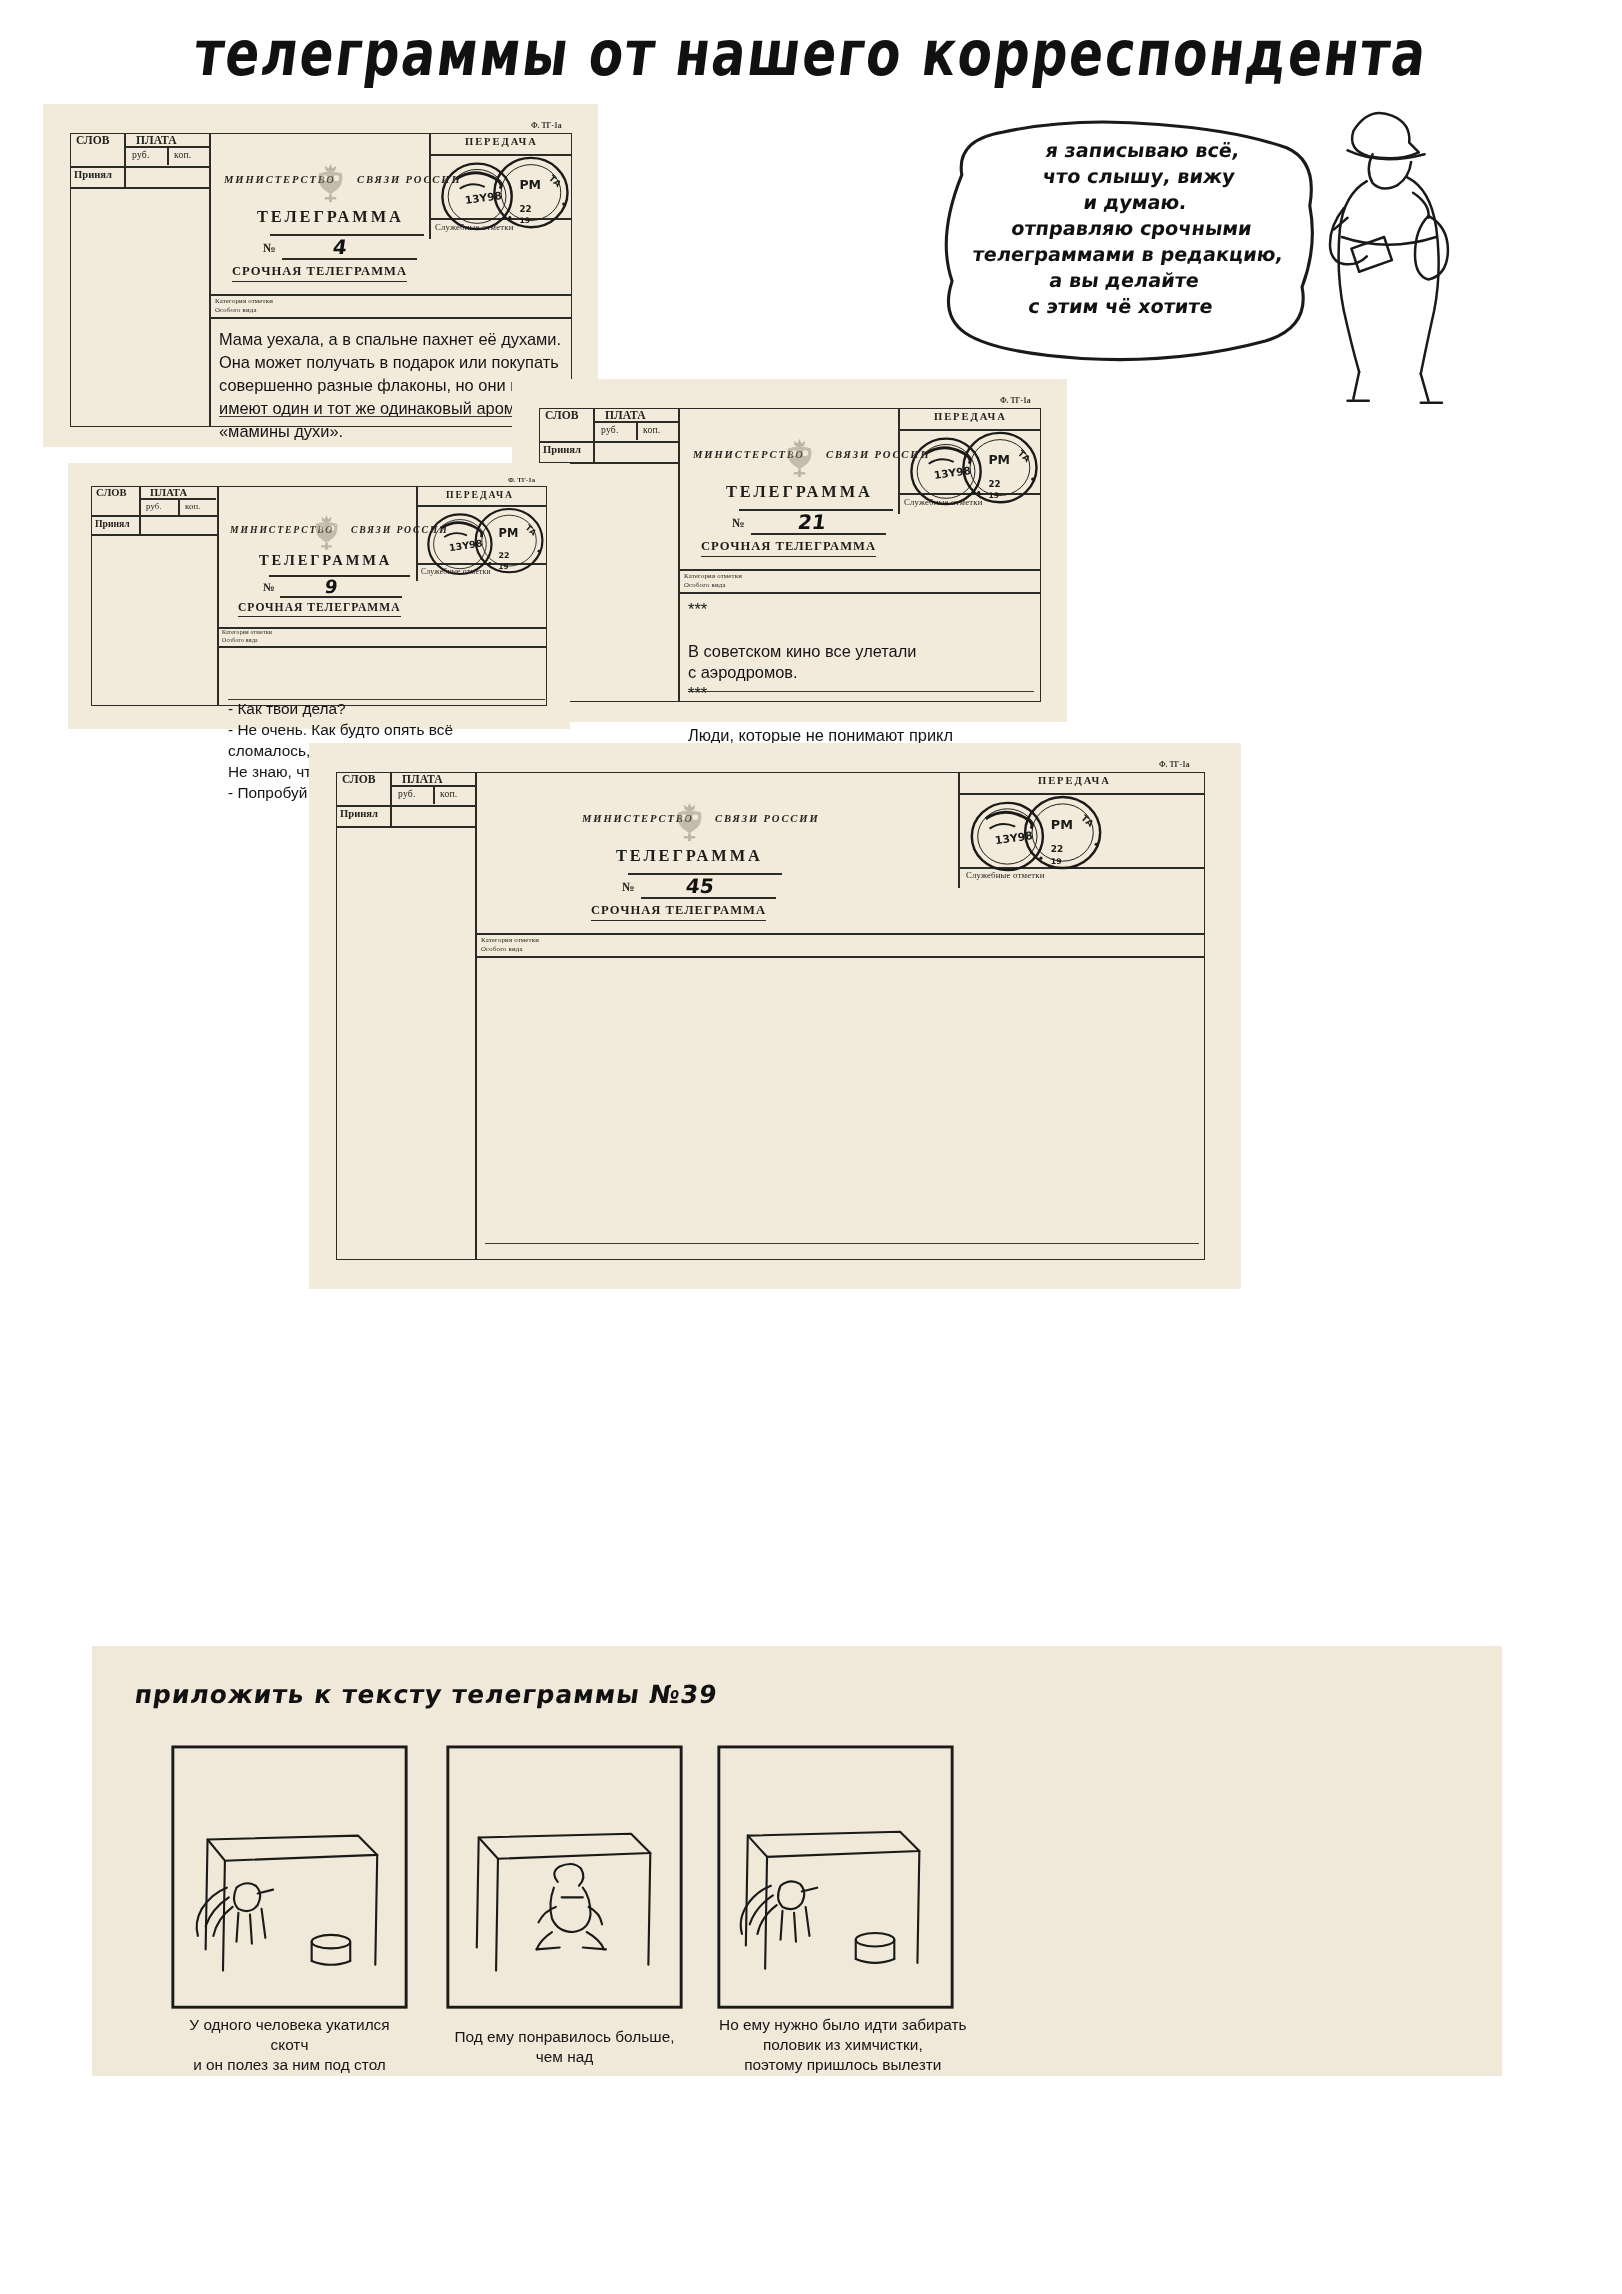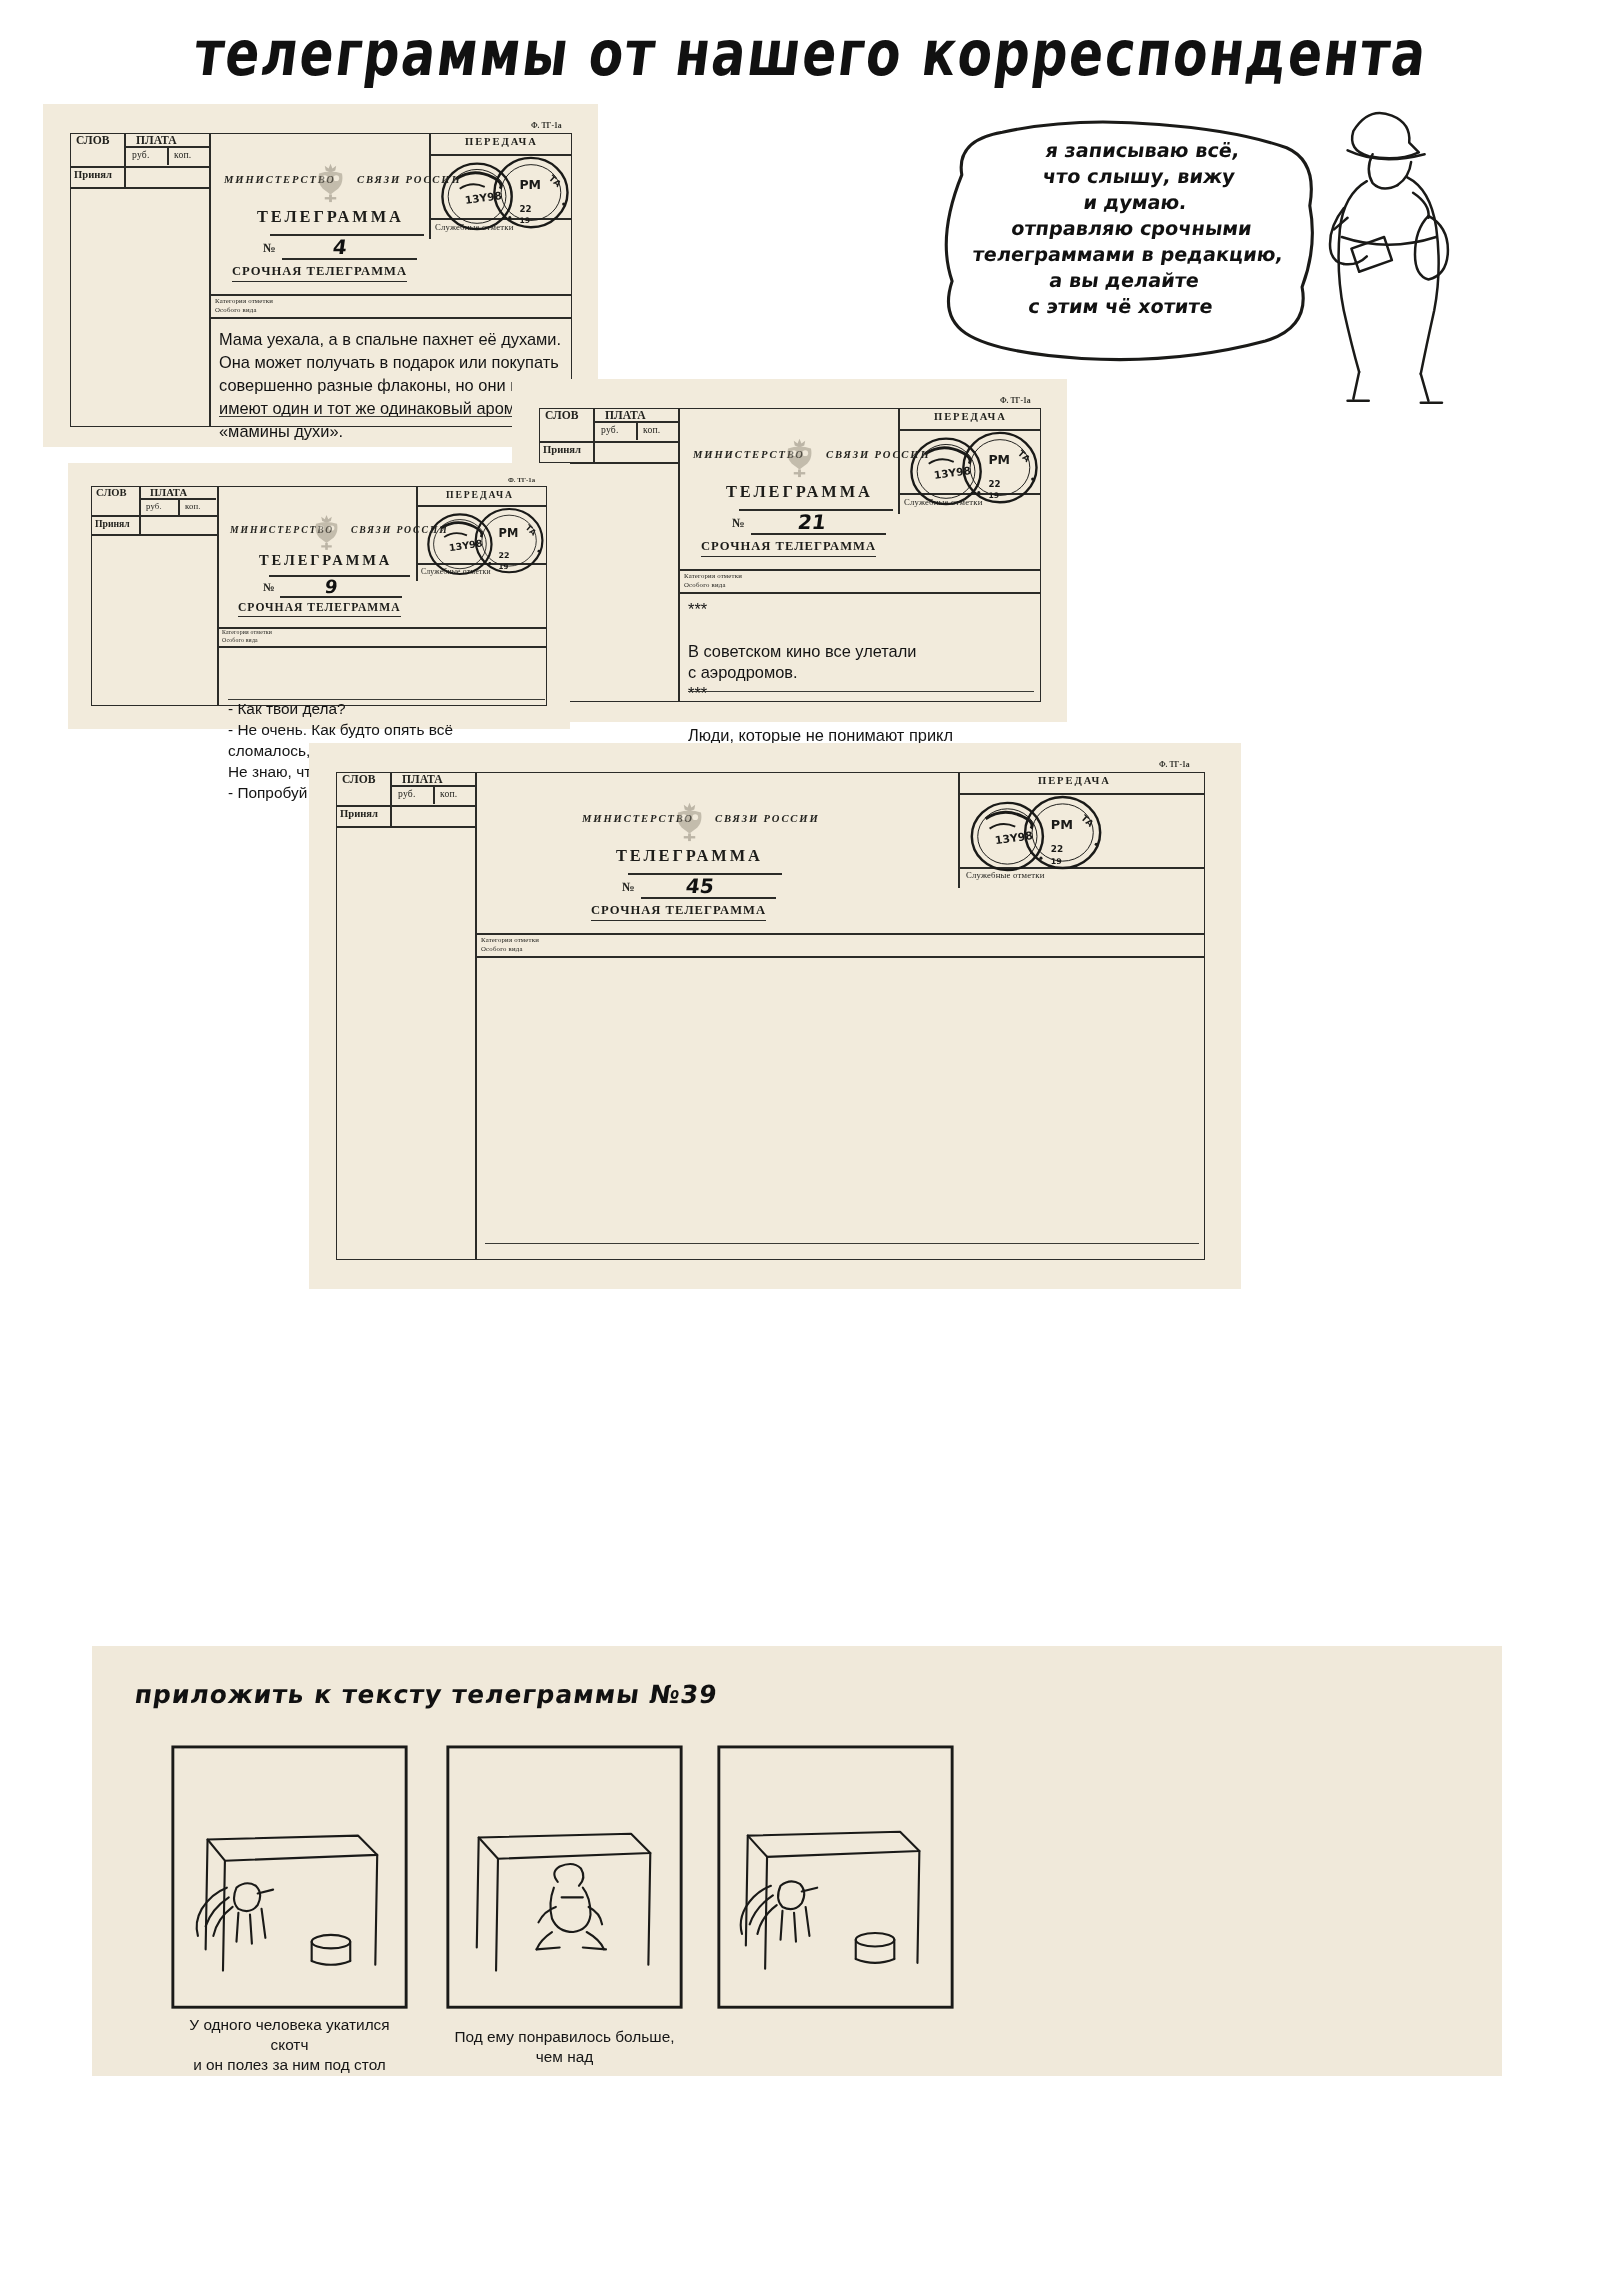--- a/index.html
+++ b/index.html
@@ -571,15 +571,18 @@
         <path d="M90 154 L106 150"></path>
         <path d="M70 174 L68 204"></path>
         <path d="M82 176 L84 206"></path>
         <path d="M94 170 L98 200"></path>
         <ellipse cx="166" cy="204" rx="20" ry="7"></ellipse>
         <path d="M146 204 L146 224"></path>
         <path d="M186 204 L186 224"></path>
         <path d="M146 224 Q166 232 186 224"></path>
       </g>
     </svg>
+    <div class="caption" data-name="comic-caption-3" style="left:-9.7px;top:272px;width:275px;">Но ему нужно было идти забирать
+половик из химчистки,
+поэтому пришлось вылезти</div>
   </div>
 </div>
 
 
 </body></html>

